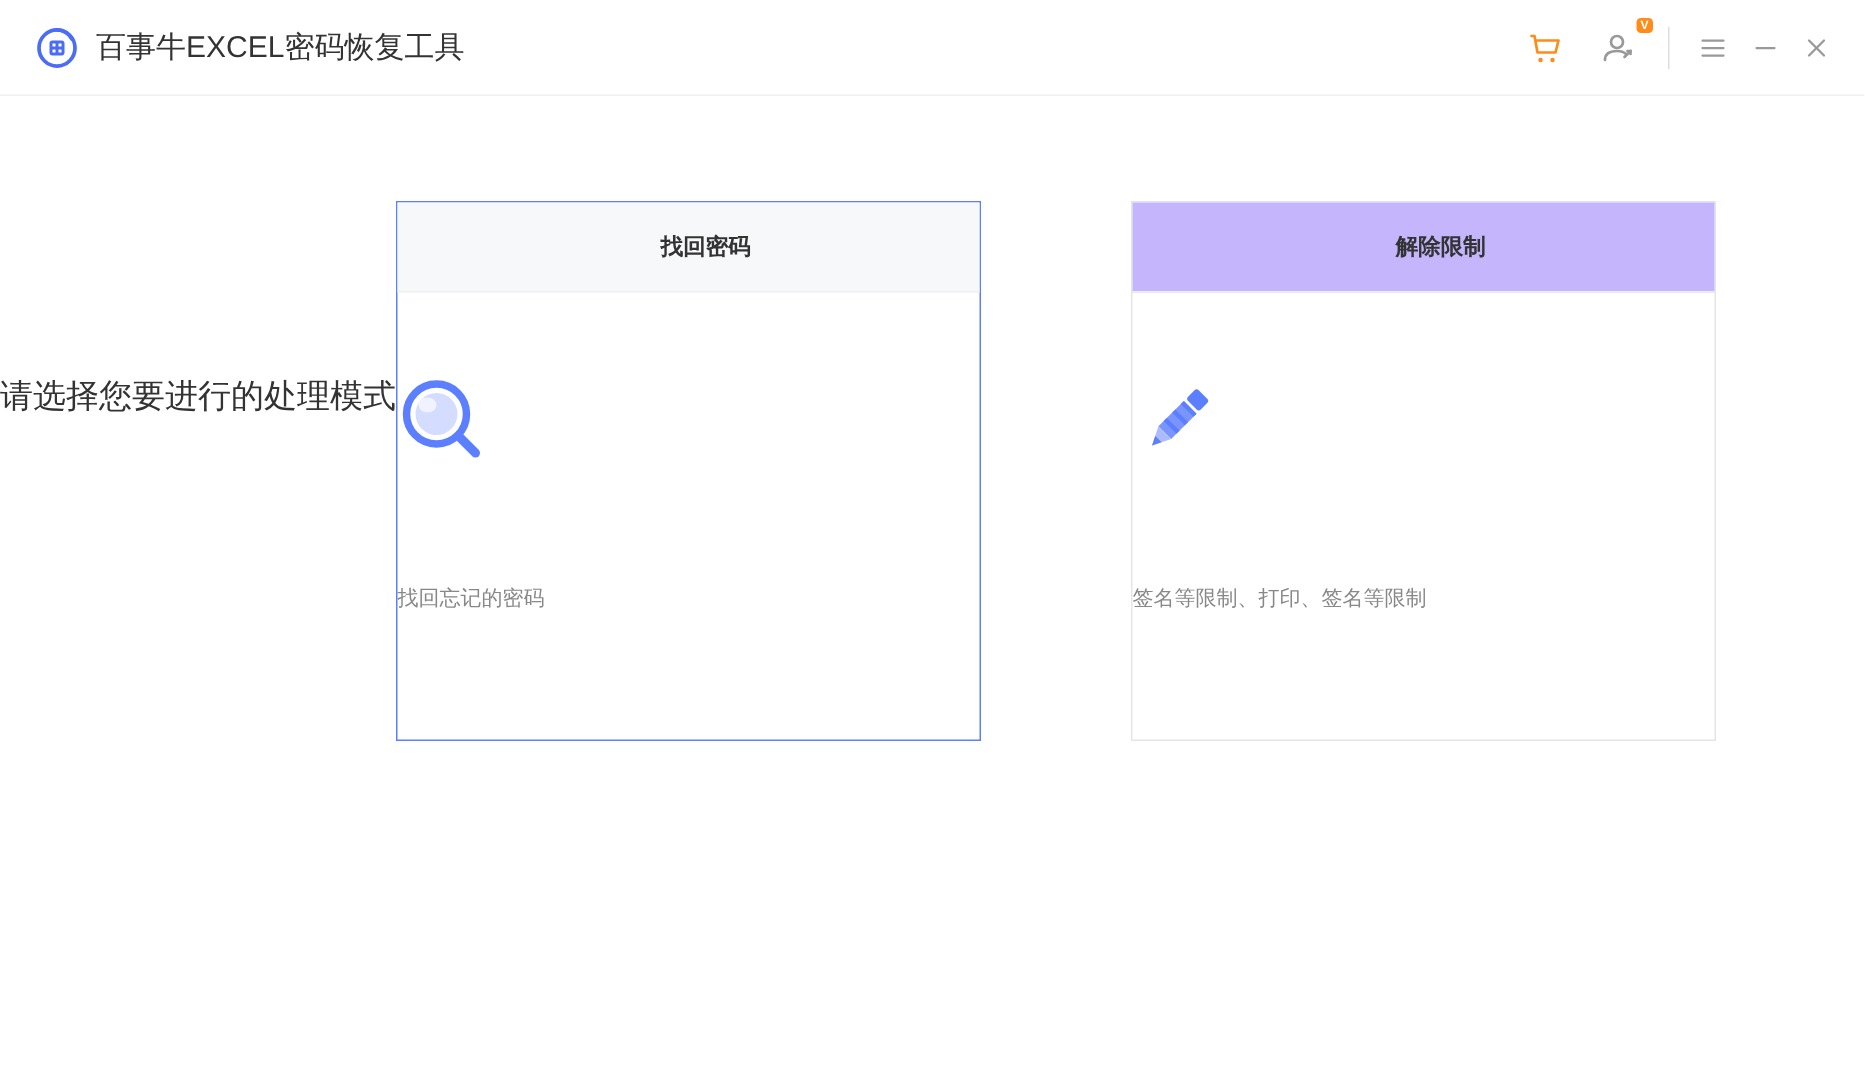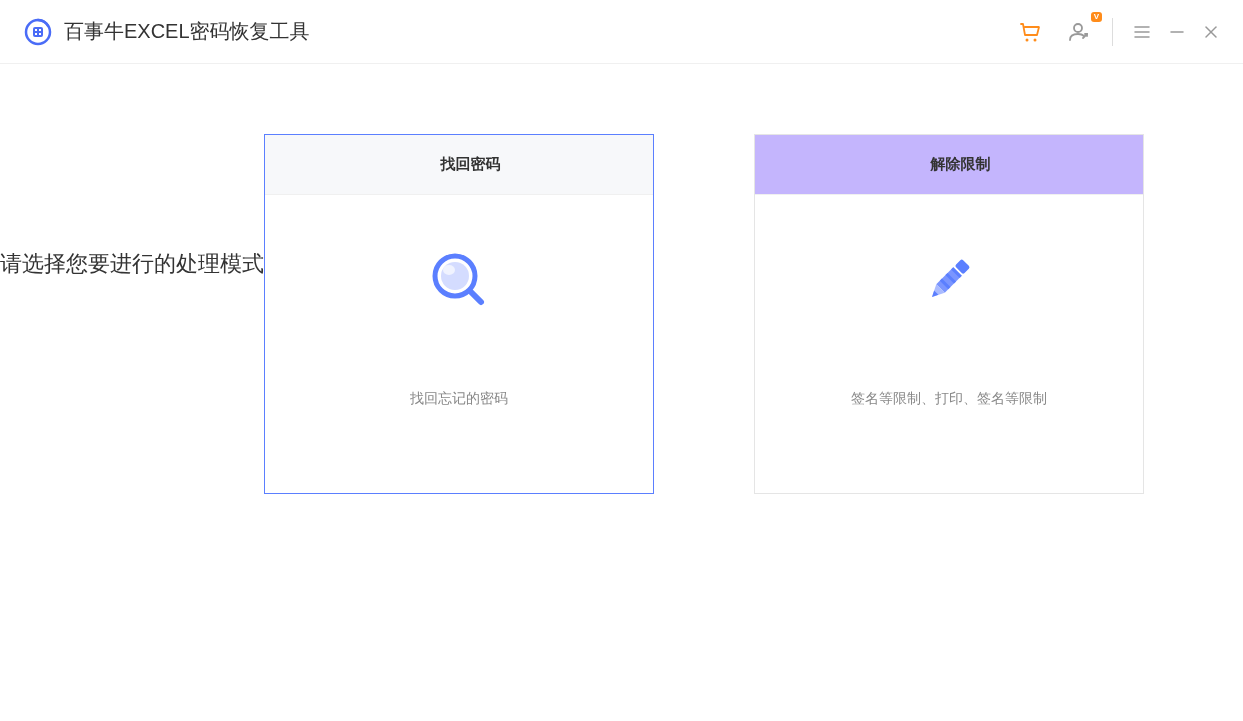--- a/index.html
+++ b/index.html
@@ -148,21 +148,21 @@
       font-size: 15px;
       color: #333;
       font-weight: 600;
       margin-left: 23px;
     }
     
     .card-body {
       flex: 1;
       display: flex;
       flex-direction: column;
-      align-items: center;
+      align-items: flex-start;
       justify-content: center;
       gap: 80px;
       padding-bottom: 30px;
     }
     
     .card-icon {
       width: 60px;
       height: 60px;
       display: flex;
       align-items: center;

